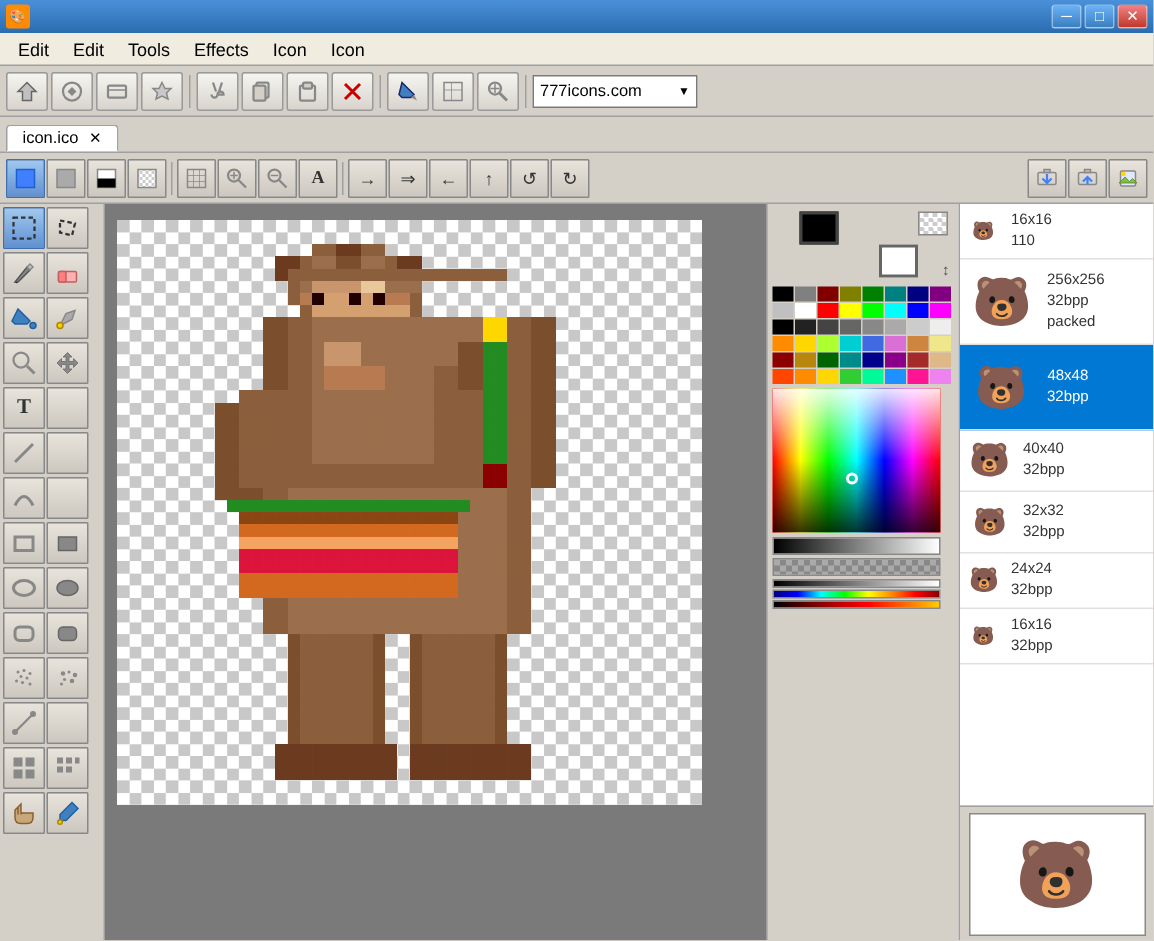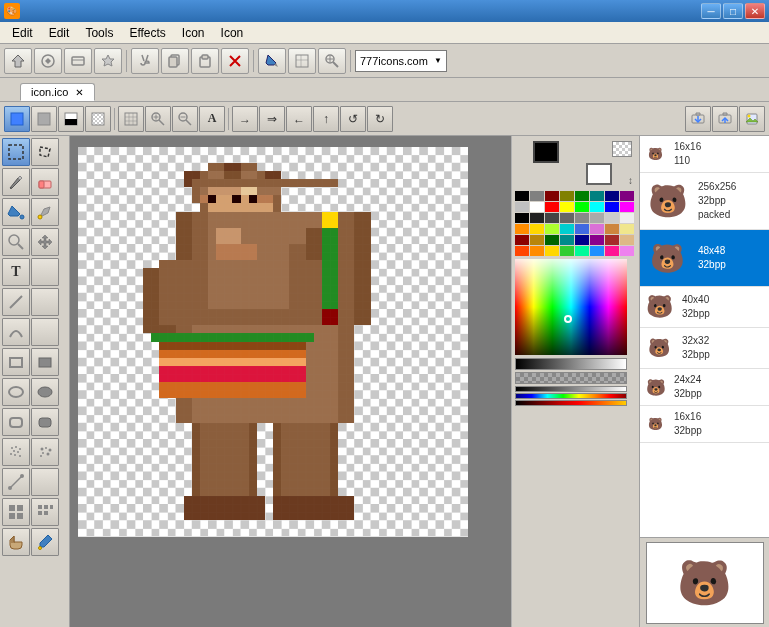--- a/index.html
+++ b/index.html
@@ -79,21 +79,20 @@
       height: 24px;
     }
     .tab {
       background: #f0ece0;
       border: 1px solid #a0a0a0;
       border-bottom: none;
       padding: 2px 10px;
       font-size: 11px;
       cursor: pointer;
       border-radius: 3px 3px 0 0;
-      margin-left: 16px;
     }
     .tab.active { background: white; border-bottom: 1px solid white; z-index: 1; }
     .tab-close { font-size: 10px; margin-left: 4px; }
     .tool-row { display: flex; gap: 1px; margin-bottom: 1px; }
     .tool-btn {
       width: 28px; height: 28px;
       background: linear-gradient(to bottom, #e8e4dc, #ccc8c0);
       border: 1px solid #888;
       display: flex; align-items: center; justify-content: center;
       cursor: pointer; font-size: 14px; color: #333;
@@ -157,21 +156,21 @@
     }
     .icon-list-item {
       display: flex;
       align-items: center;
       padding: 4px;
       border-bottom: 1px solid #e0e0e0;
       cursor: pointer;
       gap: 6px;
     }
     .icon-list-item.selected { background: #0078d4; color: white; }
-    .icon-list-item.selected .icon-info { color: white; }
+    .icon-list-item.selected .icon-info { color: white; text-align: center; }
     .icon-thumb {
       width: 48px; height: 48px;
       display: flex; align-items: center; justify-content: center;
       flex-shrink: 0;
     }
     .icon-thumb-sm {
       width: 32px; height: 32px;
       display: flex; align-items: center; justify-content: center;
       flex-shrink: 0;
     }
@@ -365,21 +364,21 @@
   </div>
   <div class="toolbar-btn">
     <svg width="16" height="16" viewBox="0 0 16 16">
         <circle cx="6" cy="6" r="4" fill="none" stroke="#888" stroke-width="1.5"></circle>
         <path d="M9 9 L14 14" stroke="#888" stroke-width="2"></path>
         <line x1="3" y1="6" x2="9" y2="6" stroke="#888"></line>
         <line x1="6" y1="3" x2="6" y2="9" stroke="#888"></line>
       </svg>
   </div>
   <div class="toolbar-sep"></div>
-  <div class="toolbar-combo" style="width: 92px;">
+  <div class="toolbar-combo" style="width: 110px;">
     <span class="toolbar-combo-text">777icons.com</span>
     <span class="toolbar-combo-arrow">▼</span>
   </div>
 </div>
 
 <div class="tab-bar">
   <div class="tab active">
     <span>icon.ico</span>
     <span class="tab-close">✕</span>
   </div>

